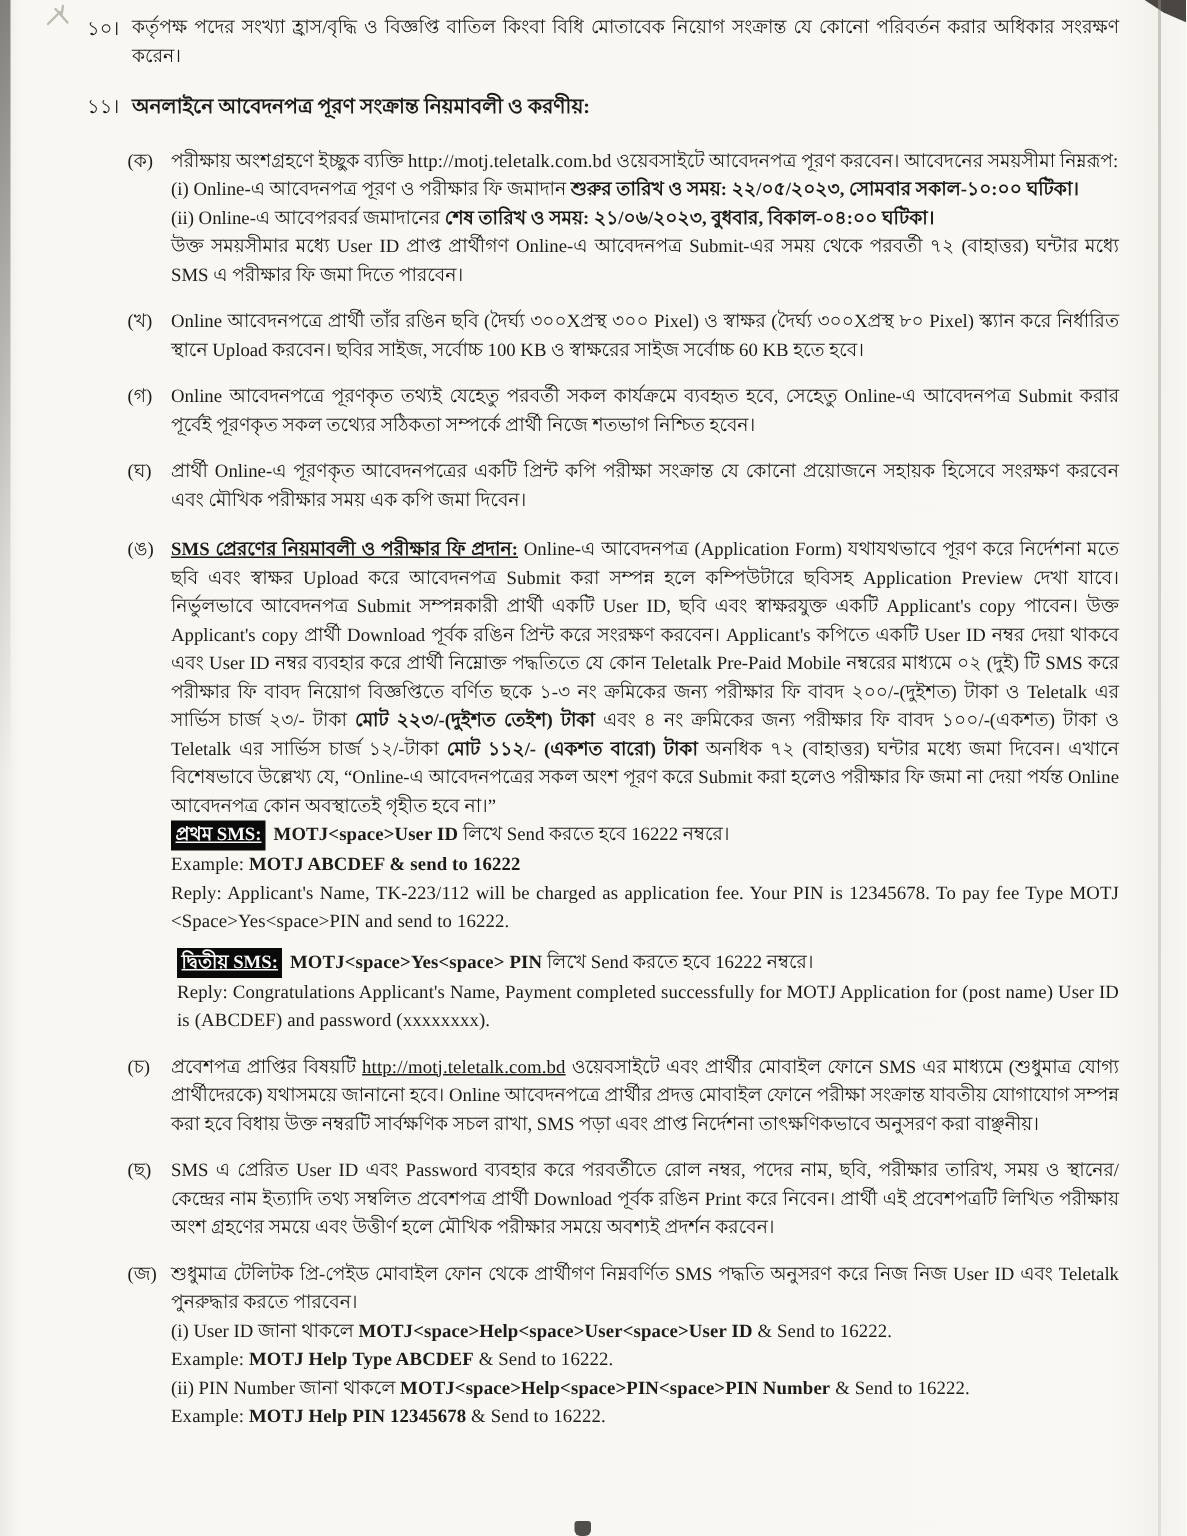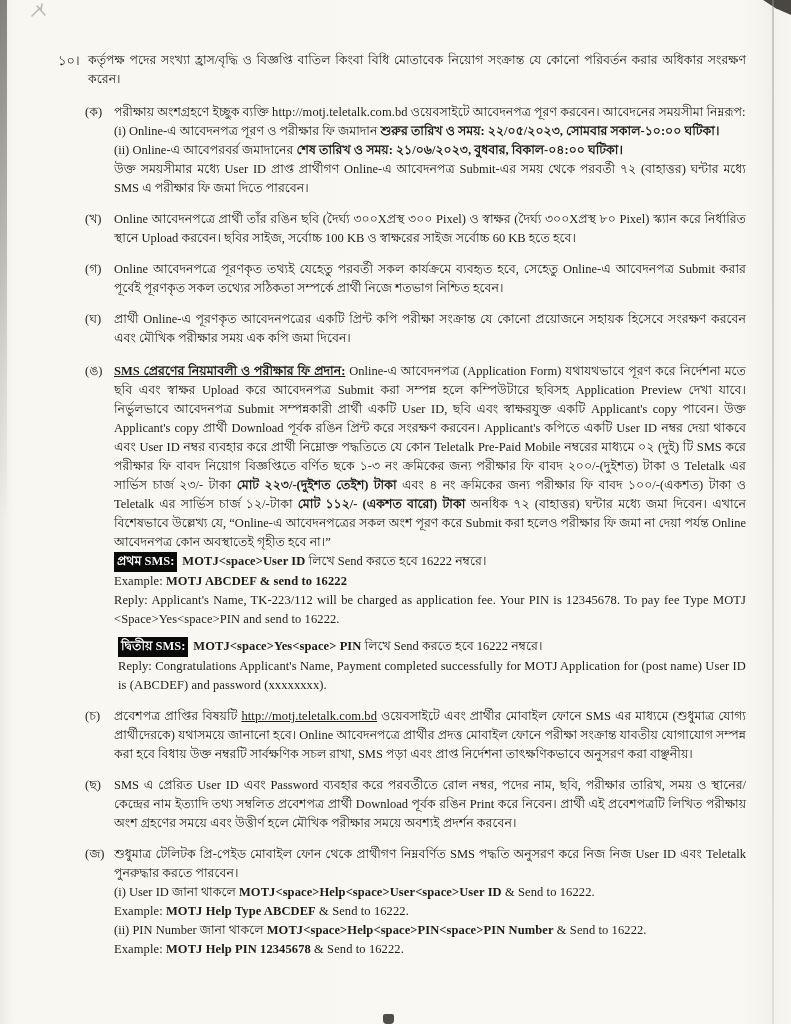--- a/index.html
+++ b/index.html
@@ -23,34 +23,34 @@
     background:linear-gradient(180deg,rgba(150,145,138,.45),rgba(150,145,138,.2));
   }
   .pencil-mark { position:absolute; left:28px; top:2px; opacity:.55; }
   .bottom-mark {
     position:absolute; left:383px; top:1014px; width:11px; height:10px;
     background:#33302c; border-radius:2px 2px 4px 4px; opacity:.85;
   }
   .content {
     position:absolute; left:0; top:0; width:100%;
     padding:9px 45px 0 58px;
-    font-size:12.5px; line-height:1.52; text-align:justify;margin-top:42px;
+    font-size:12.5px; line-height:1.52; text-align:justify;
   }
   .item { display:flex; }
   .item .num { flex:none; width:30px; font-size:13px; }
   .item .body { flex:1; min-width:0; }
   .h11 { font-weight:700; font-size:13.5px; }
   .sub { display:flex; margin-left:27px; }
   .sub .lbl { flex:none; width:29px; }
   .sub .txt { flex:1; min-width:0; }
   .b { font-weight:700; }
   .u { text-decoration:underline; }
   .badge {
     display:inline-block; background:#0a0a0a; color:#fbfbf9;
-    font-weight:700; padding:0 3px 1px 3px; margin-right:5px;
+    font-weight:700; padding:0 3px 1px 3px; margin-right:5px;text-decoration:underline;
   }
   .mb14 { margin-bottom:14px; } .mb16 { margin-bottom:16px; }
   .mb12 { margin-bottom:12px; } .mb8 { margin-bottom:8px; }
   .sms-block { margin-left:27px; padding-left:29px; }
   .sms2-ind { padding-left:33px; }
   .latin { letter-spacing:.1px; }
 </style>
 </head>
 <body>
 
@@ -64,20 +64,24 @@
   </svg>
   <div class="bottom-mark"></div>
 
   <div class="content">
 
     <div class="item mb14">
       <div class="num">১০।</div>
       <div class="body">কর্তৃপক্ষ পদের সংখ্যা হ্রাস/বৃদ্ধি ও বিজ্ঞপ্তি বাতিল কিংবা বিধি মোতাবেক নিয়োগ সংক্রান্ত যে কোনো পরিবর্তন করার অধিকার সংরক্ষণ করেন।</div>
     </div>
 
+    <div class="item mb16">
+      <div class="num">১১।</div>
+      <div class="body h11">অনলাইনে আবেদনপত্র পূরণ সংক্রান্ত নিয়মাবলী ও করণীয়:</div>
+    </div>
 
     <div class="sub mb12">
       <div class="lbl">(ক)</div>
       <div class="txt">
         <div><span>পরীক্ষায় অংশগ্রহণে ইচ্ছুক ব্যক্তি </span><span class="latin">http://motj.teletalk.com.bd</span><span> ওয়েবসাইটে আবেদনপত্র পূরণ করবেন। আবেদনের সময়সীমা নিম্নরূপ:</span></div>
         <div><span>(i) Online-এ আবেদনপত্র পূরণ ও পরীক্ষার ফি জমাদান </span><span class="b">শুরুর তারিখ ও সময়: ২২/০৫/২০২৩, সোমবার সকাল-১০:০০ ঘটিকা।</span></div>
         <div><span>(ii) Online-এ আবেপরবর্র জমাদানের </span><span class="b">শেষ তারিখ ও সময়: ২১/০৬/২০২৩, বুধবার, বিকাল-০৪:০০ ঘটিকা।</span></div>
         <div>উক্ত সময়সীমার মধ্যে User ID প্রাপ্ত প্রার্থীগণ Online-এ আবেদনপত্র Submit-এর সময় থেকে পরবর্তী ৭২ (বাহাত্তর) ঘন্টার মধ্যে SMS এ পরীক্ষার ফি জমা দিতে পারবেন।</div>
       </div>
     </div>

